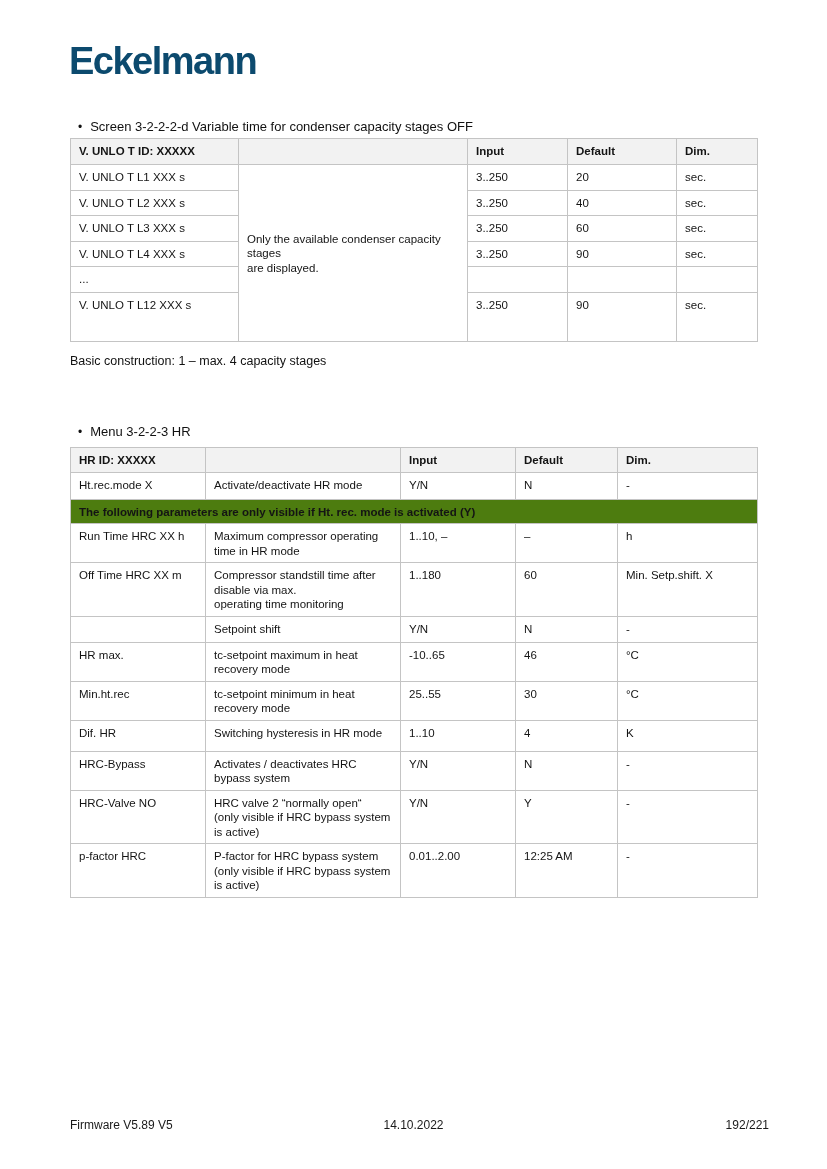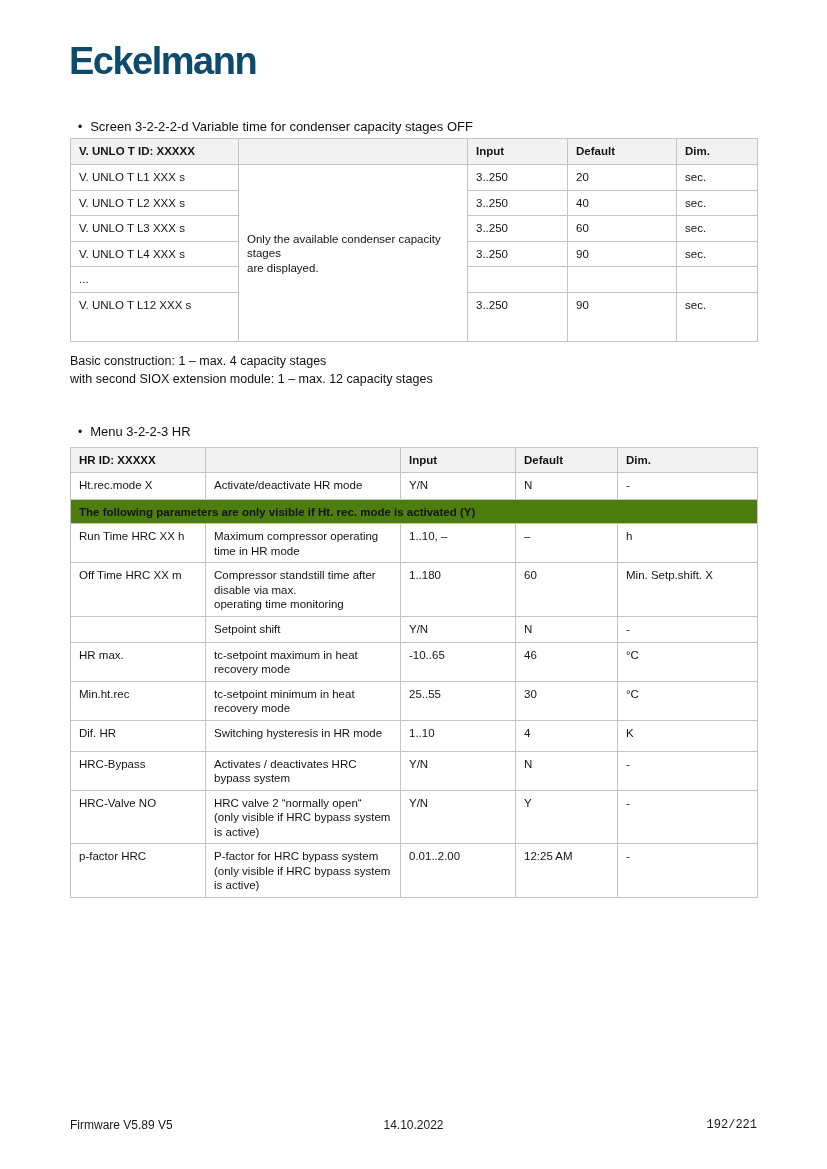--- a/index.html
+++ b/index.html
@@ -51,21 +51,21 @@
     position: absolute; left: 70px; top: 353px;
     font-size: 12.5px; line-height: 17.5px; color: #111111;
   }
 
   .footer {
     position: absolute; left: 0; top: 1118px; width: 827px;
     font-size: 12px; color: #1a1a1a;
   }
   .footer .f-left   { position: absolute; left: 70px; }
   .footer .f-center { position: absolute; left: 0; width: 827px; text-align: center; }
-  .footer .f-right  { position: absolute; right: 70px; font-family: Liberation Mono, monospace; }
+  .footer .f-right  { position: absolute; right: 58px; }
 </style>
 </head>
 <body>
 
 <div class="page">
 
   <div class="logo">Eckelmann</div>
 
   <div class="bullet-line bullet-1">
     <span class="dot">•</span>
@@ -124,21 +124,20 @@
       <td>V. UNLO T L12 XXX s</td>
       <td>3..250</td>
       <td>90</td>
       <td>sec.</td>
     </tr>
   </tbody>
     </table>
 
   <div class="notes">
     <div>Basic construction: 1 – max. 4 capacity stages</div>
-    <div>with second SIOX extension module: 1 – max. 12 capacity stages</div>
   </div>
 
   <div class="bullet-line bullet-2">
     <span class="dot">•</span>
     <span>Menu 3-2-2-3 HR</span>
   </div>
 
   <table class="table-2">
     <colgroup>
       <col style="width:135px">

